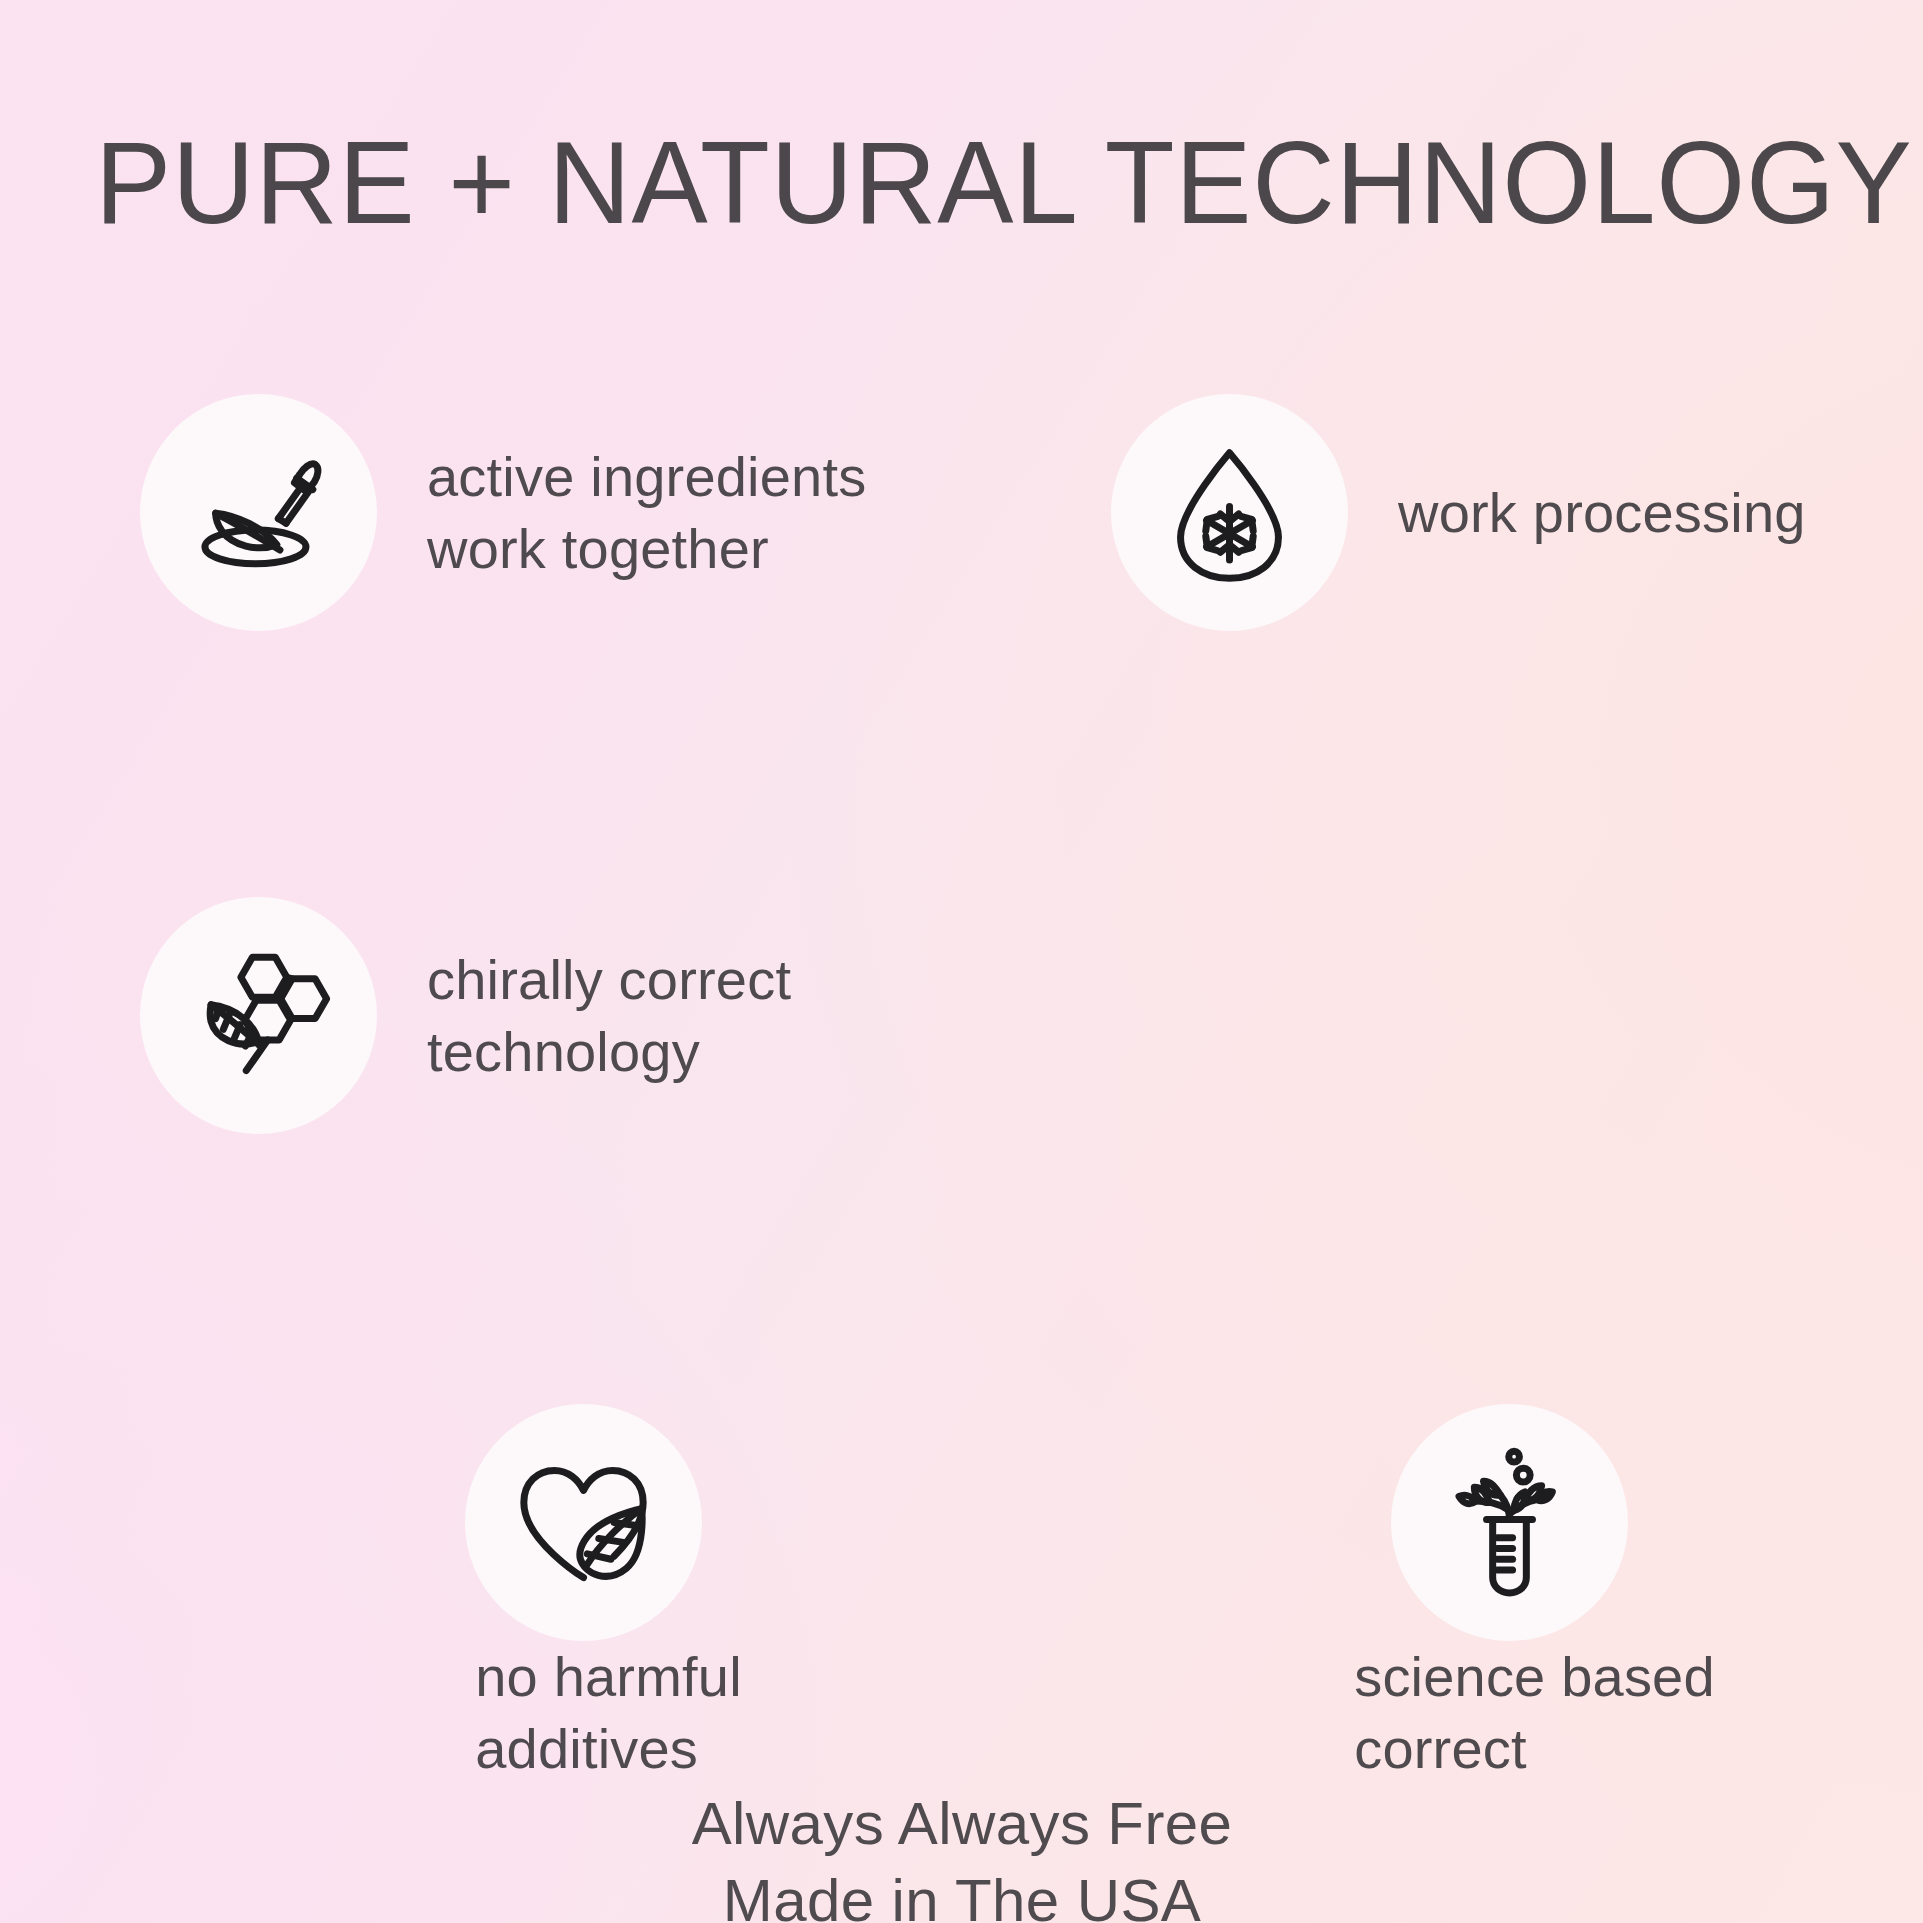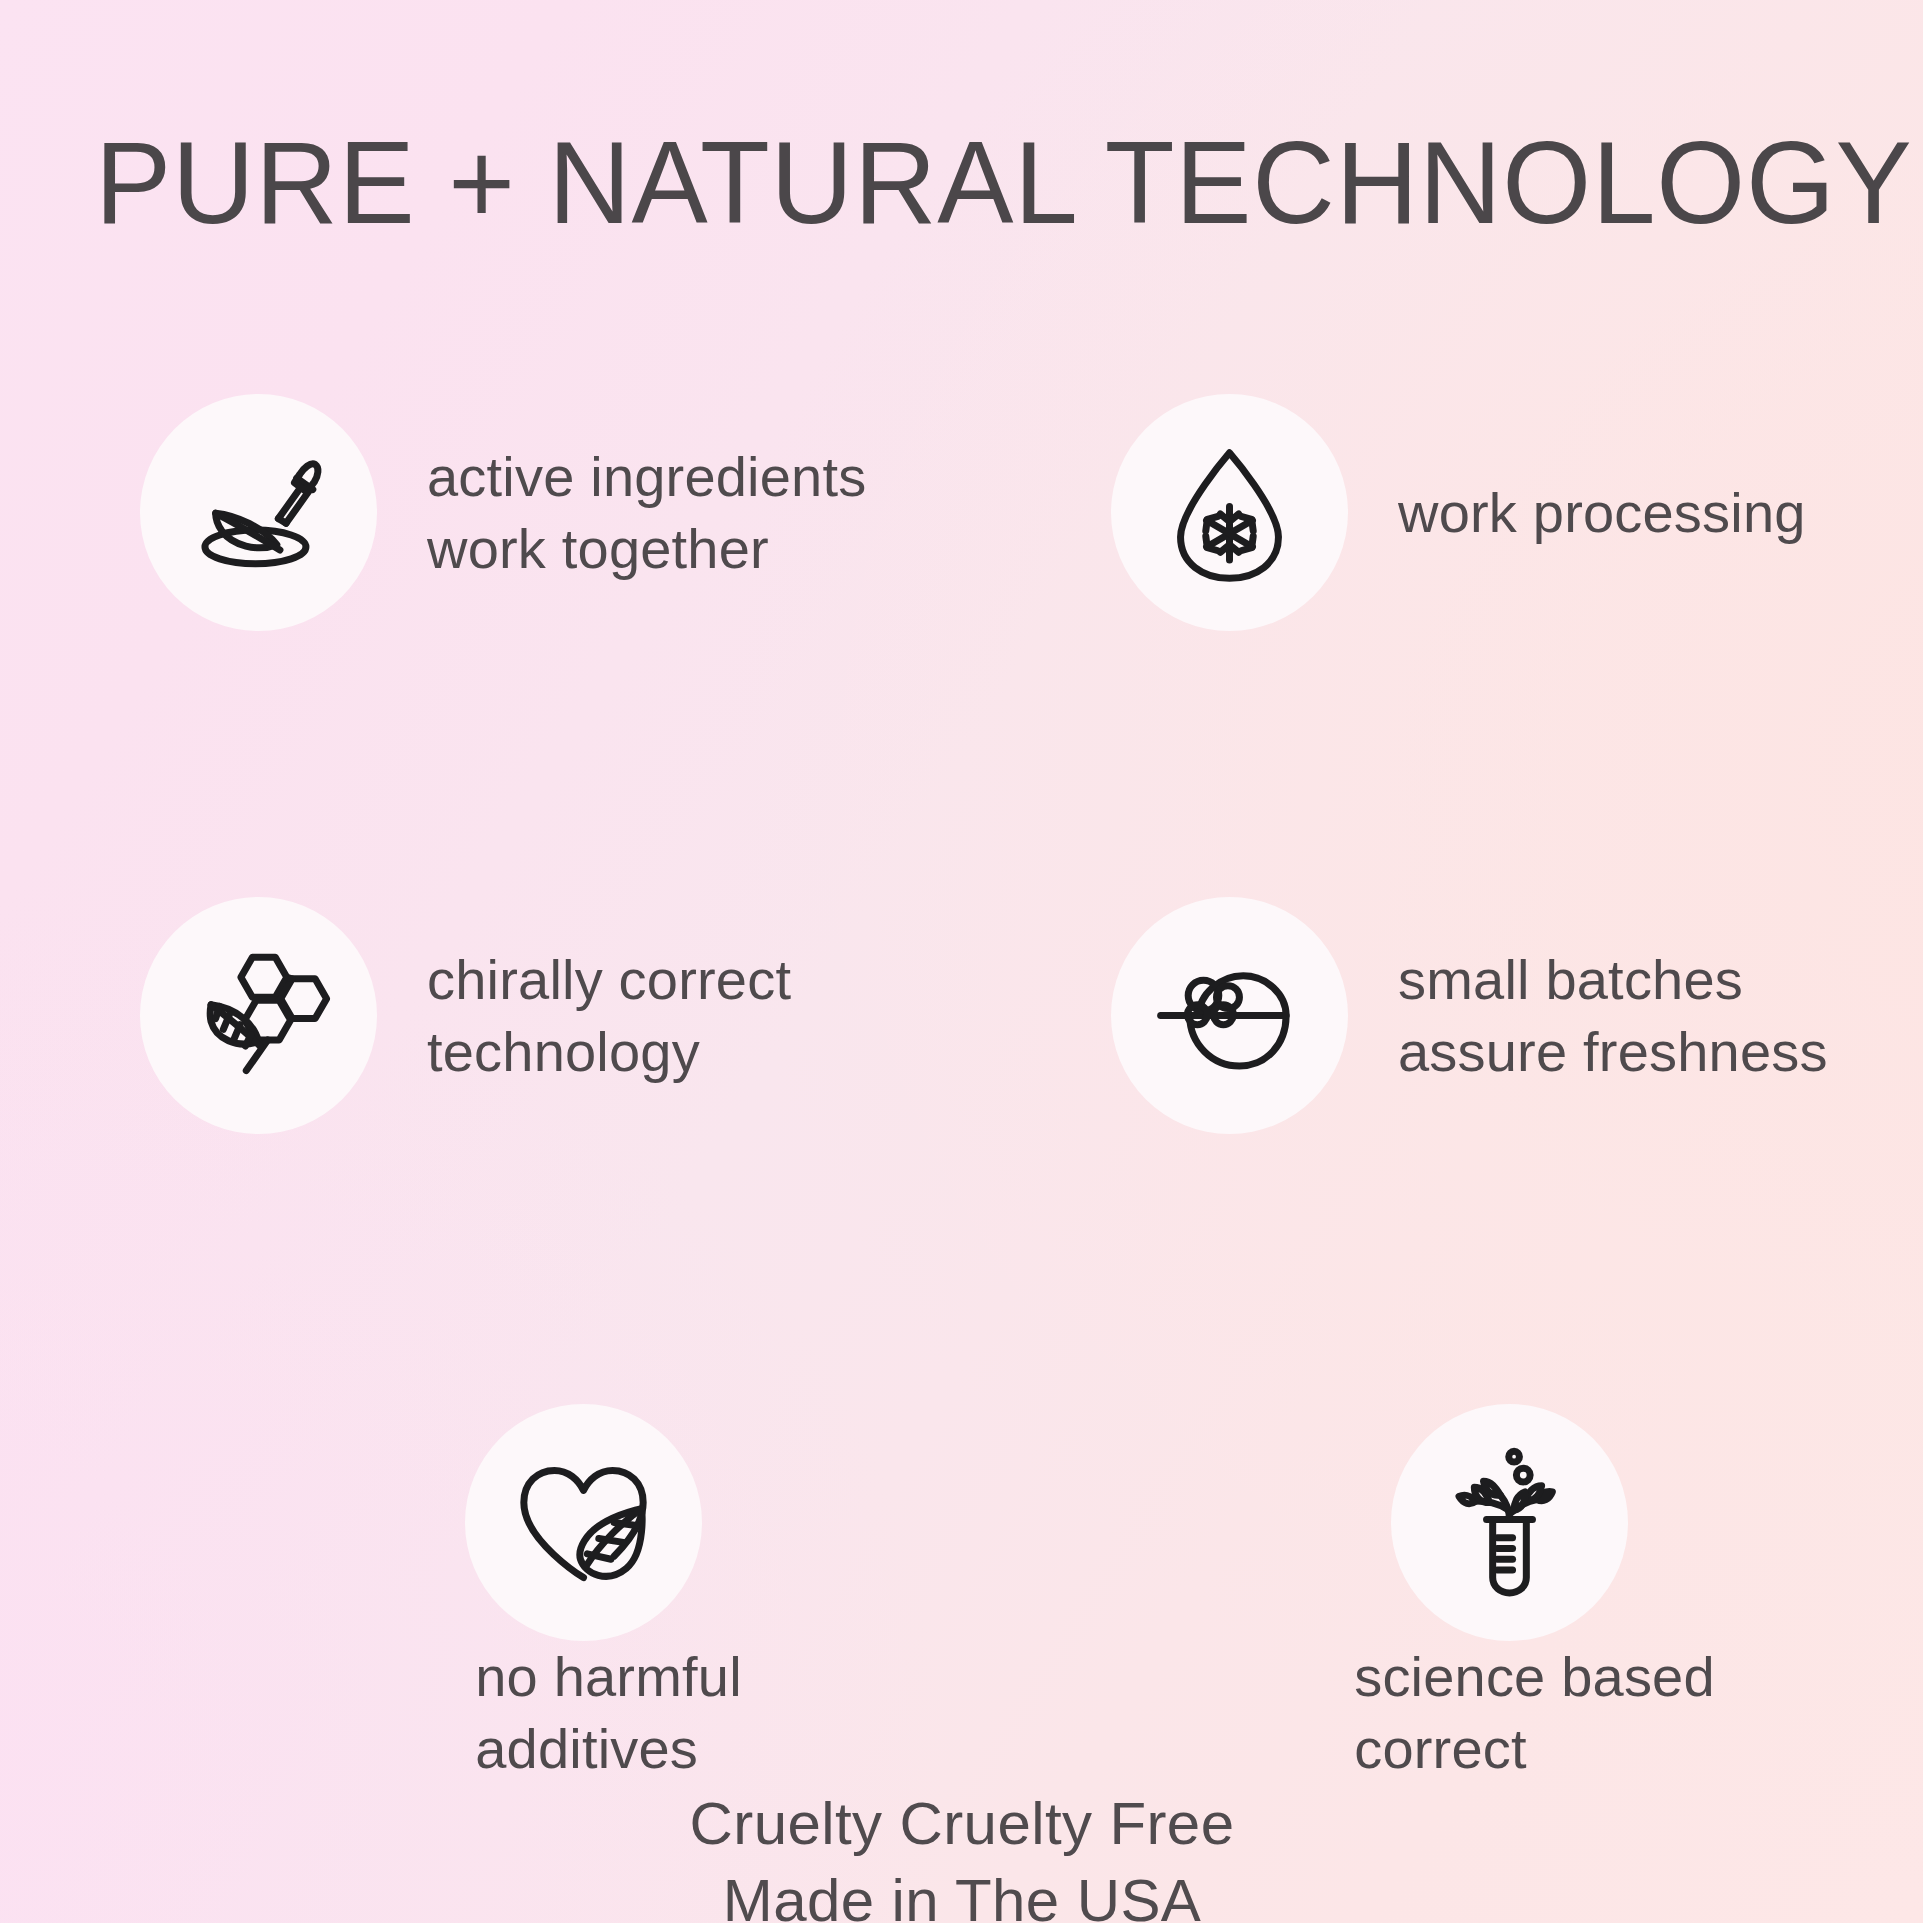--- a/index.html
+++ b/index.html
@@ -214,39 +214,20 @@
             <path d="M49 88 L44 104"></path>
             <path d="M62 99 L54 118"></path>
             <path d="M76 112 L68 131"></path>
             <path d="M90 125 L83 140"></path>
           </svg>
         </div>
         <div class="label">chirally correct
 technology</div>
       </div>
 
-      <div class="cell col-right row-2">
-        <div class="icon-circle">
-          <svg viewBox="0 0 200 200" aria-hidden="true">
-
-            <path d="M48 100 C48 138 78 166 113 166 C148 166 174 138 174 100 Z"></path>
-
-            <path d="M60 100 C60 72 88 48 118 48 C148 48 174 72 174 100"></path>
-
-            <path d="M10 100 L60 100"></path>
-
-            <circle cx="66" cy="74" r="20"></circle>
-            <circle cx="98" cy="76" r="15"></circle>
-            <circle cx="58" cy="99" r="13"></circle>
-            <circle cx="92" cy="99" r="13"></circle>
-          </svg>
-        </div>
-        <div class="label">small batches
-assure freshness</div>
-      </div>
 
       <div class="cell col-left row-3">
         <div class="icon-circle">
           <svg viewBox="0 0 200 200" aria-hidden="true">
 
             <path d="M100 172 C100 172 22 124 22 74 C22 48 40 32 62 32 C80 32 93 44 100 58 C107 44 120 32 138 32 C160 32 178 48 178 74 C178 98 160 124 140 144"></path>
 
             <path d="M176 82 C176 82 182 138 156 160 C132 180 102 168 96 148 C92 134 104 114 124 102 C146 88 176 82 176 82 Z"></path>
 
             <path d="M176 82 C150 100 122 128 104 156"></path>
@@ -291,19 +272,19 @@
             <circle cx="106" cy="14" r="7"></circle>
           </svg>
         </div>
         <div class="label">science based
 correct</div>
       </div>
 
     </div>
 
     <div class="footer">
-      <span class="fline">Cruelty Cruelty Free</span>
+      <span class="fline">Always Always Free</span>
       <span class="fline">Made in The USA</span>
     </div>
 
   </div>
 </div>
 
 
 </body></html>

